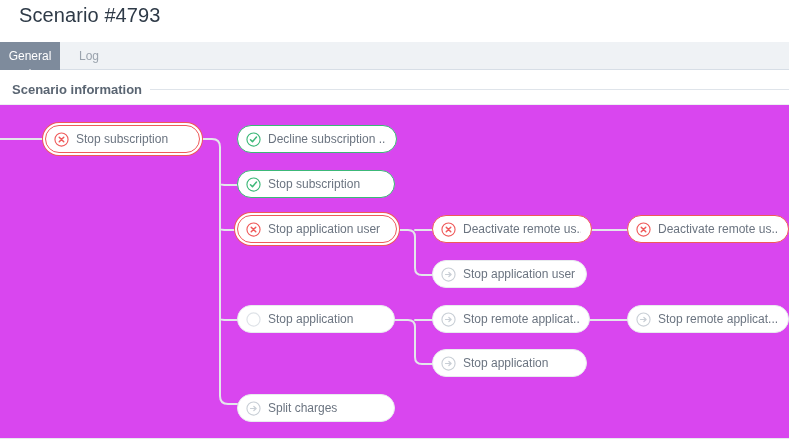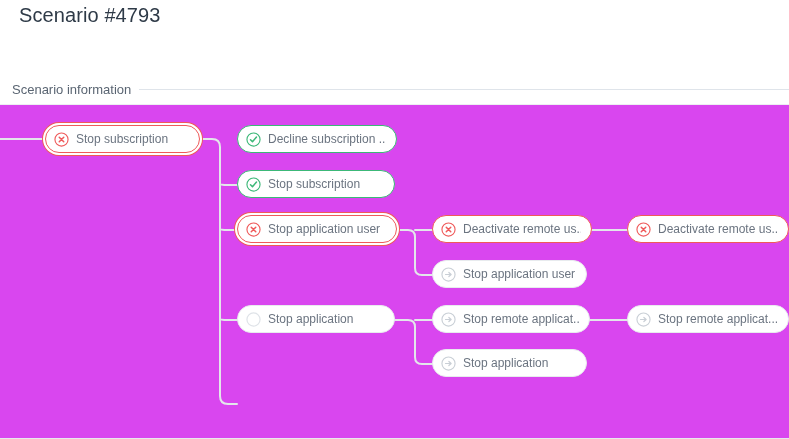--- a/index.html
+++ b/index.html
@@ -46,21 +46,21 @@
     width: 0; height: 0;
     border-left: 7px solid transparent;
     border-right: 7px solid transparent;
     border-bottom: 7px solid #ffffff;
     z-index: 4;
   }
 
   
   .section-legend {
     position: absolute; left: 12px; top: 82px;
-    display: flex; align-items: center; width: 777px;
+    display: flex; align-items: center; width: 777px; font-weight: bold;
   }
   .section-legend .legend-text {
     font-size: 13px; color: #5a6572; white-space: nowrap; padding-right: 8px;
   }
   .section-legend .legend-rule {
     flex: 1; height: 1px; background: #dfe4ea;
   }
 
   
   .canvas {
@@ -104,20 +104,24 @@
   
   .node.selected { box-shadow: 0 0 0 2px #ffffff, 0 0 0 3px #ef5a5a; }
 </style>
 </head>
 <body>
 
 <div id="app">
 
   <div class="page-title">Scenario #4793</div>
 
+  <div class="tabbar">
+    <div class="tab tab-general">General</div>
+    <div class="tab tab-log">Log</div>
+  </div>
   <div class="tab-notch"></div>
 
   <div class="section-legend">
     <span class="legend-text">Scenario information</span>
     <span class="legend-rule"></span>
   </div>
 
   <div class="canvas">
     <div class="canvas-edge-top"></div>
     <div class="canvas-edge-bottom"></div>
@@ -224,15 +228,22 @@
     </div>
 
     <div class="node state-pending" style="left:432px; top:245px; width:155px;">
       <svg class="node-icon" viewBox="0 0 16 16">
         <circle cx="8" cy="8" r="7" fill="none" stroke="#c9cfd6" stroke-width="1.2"></circle>
         <path d="M4.8 8 L10.6 8 M8.4 5.8 L10.8 8 L8.4 10.2" fill="none" stroke="#c9cfd6" stroke-width="1.3" stroke-linecap="round" stroke-linejoin="round"></path>
       </svg>
       <span class="node-label">Stop application</span>
     </div>
 
+    <div class="node state-pending" style="left:237px; top:290px; width:158px;">
+      <svg class="node-icon" viewBox="0 0 16 16">
+        <circle cx="8" cy="8" r="7" fill="none" stroke="#c9cfd6" stroke-width="1.2"></circle>
+        <path d="M4.8 8 L10.6 8 M8.4 5.8 L10.8 8 L8.4 10.2" fill="none" stroke="#c9cfd6" stroke-width="1.3" stroke-linecap="round" stroke-linejoin="round"></path>
+      </svg>
+      <span class="node-label">Split charges</span>
+    </div>
 
   </div>
 </div>
 
 </body></html>

